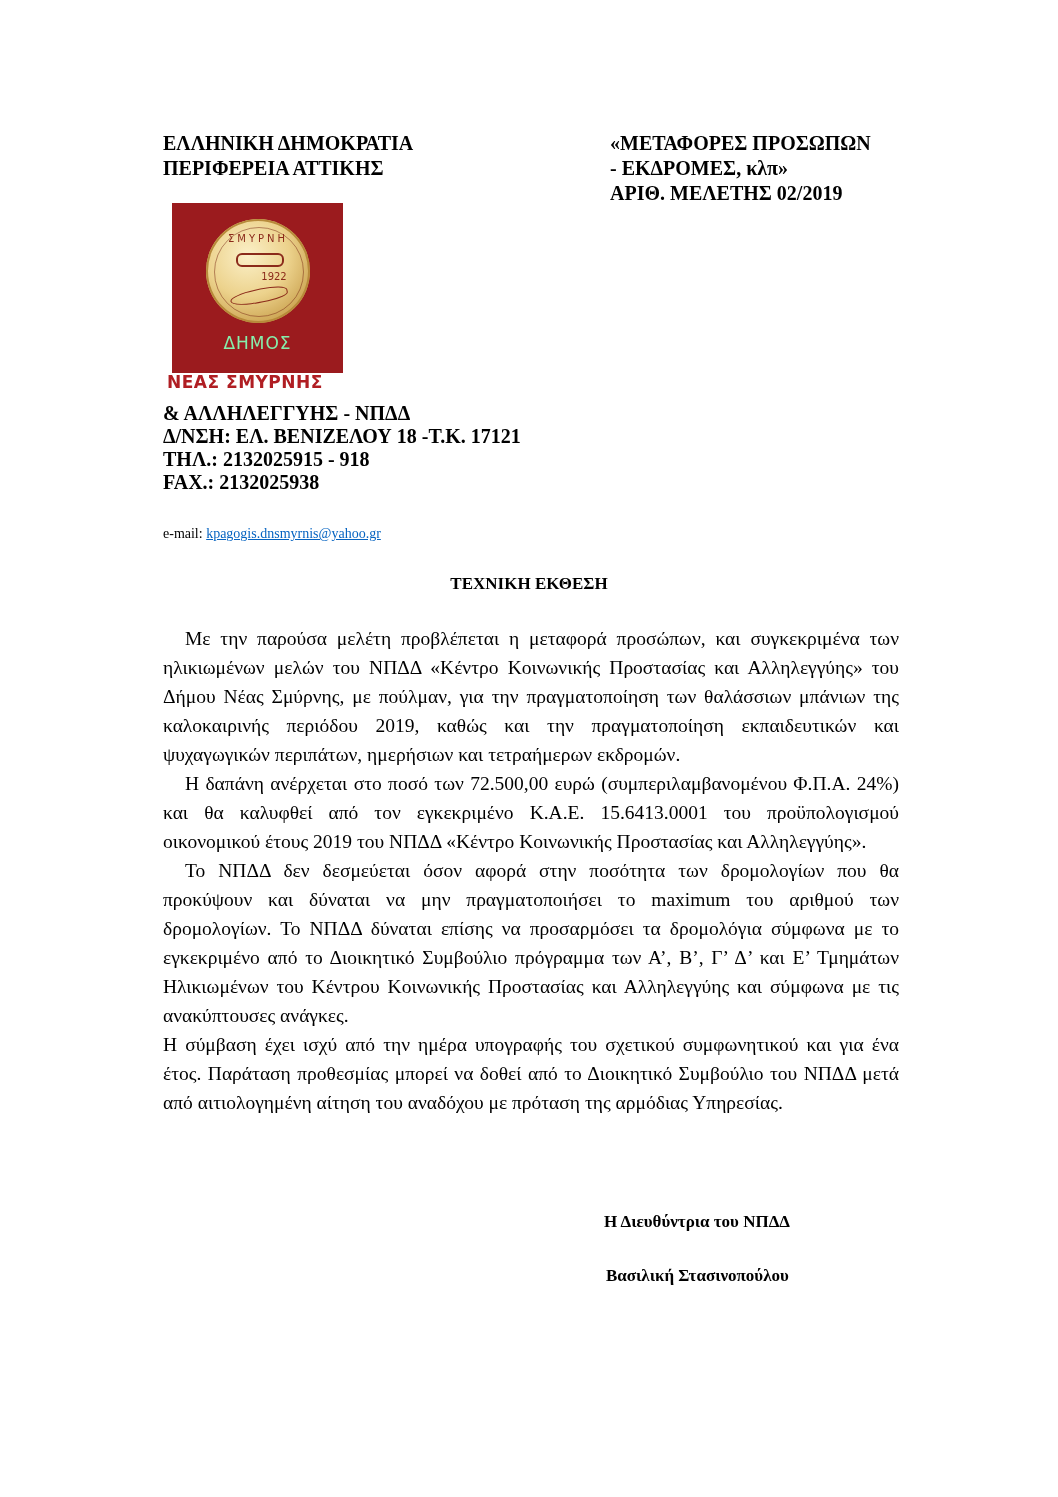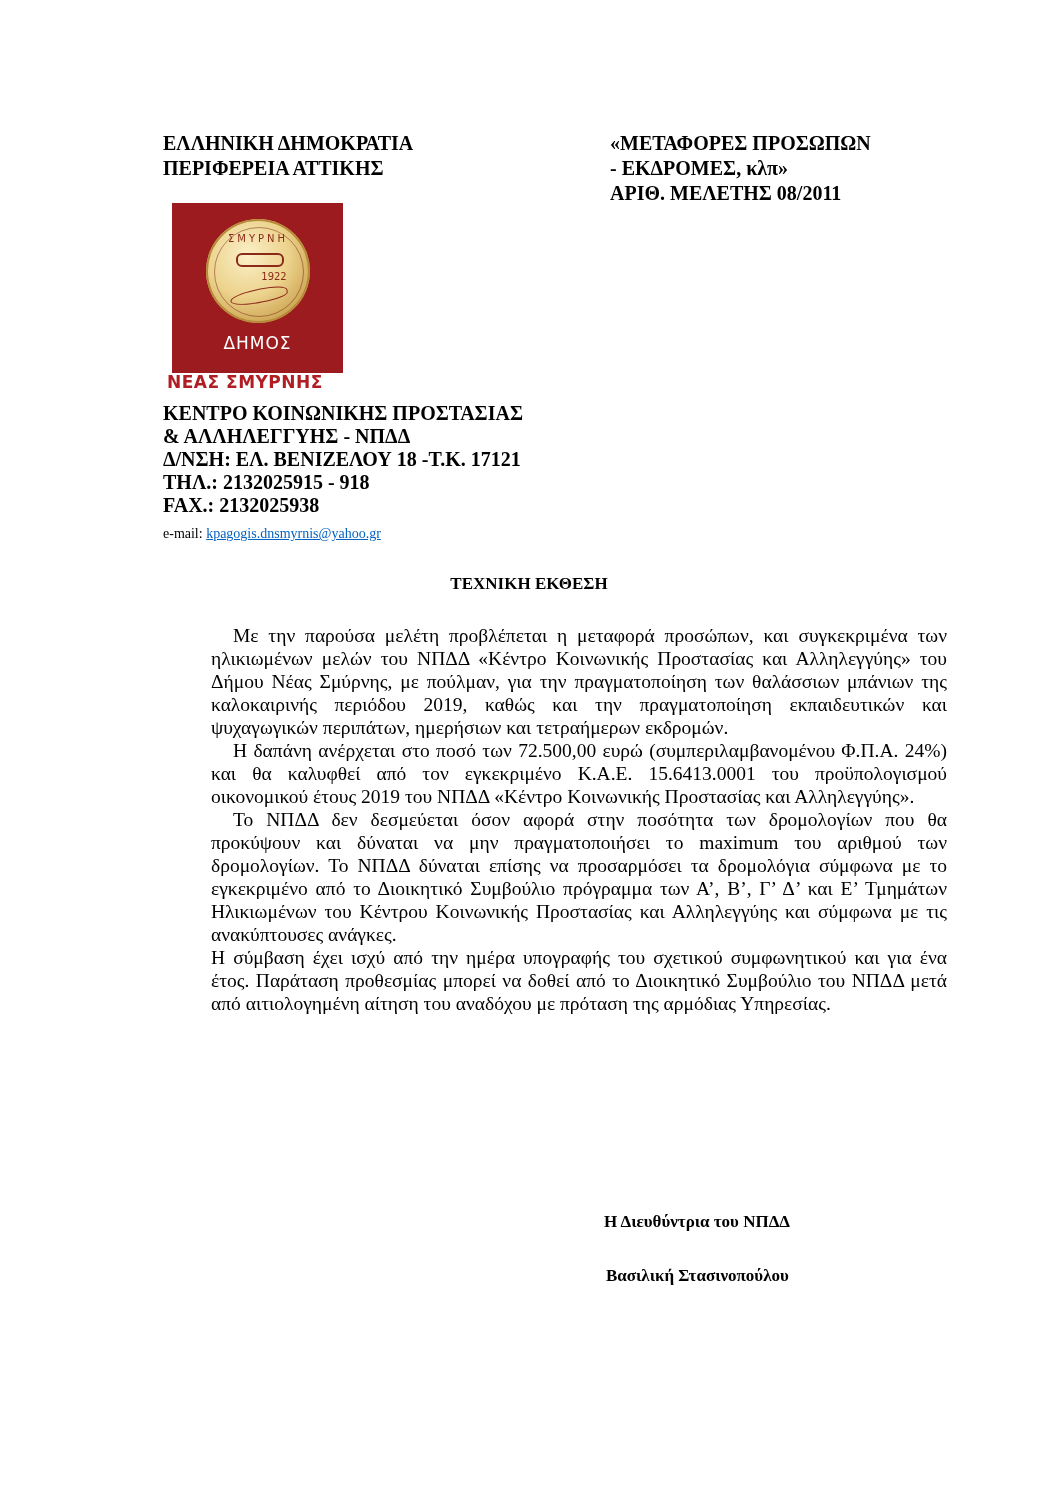--- a/index.html
+++ b/index.html
@@ -14,60 +14,59 @@
   .coin-inner { position: absolute; left: 8px; top: 8px; width: 88px; height: 88px; border-radius: 50%;
           border: 1px solid rgba(120,40,20,0.5); }
   .coin-word { position: absolute; top: 14px; width: 100%; text-align: center; font-family: "DejaVu Sans", sans-serif;
           font-size: 10px; color: #8b2a1a; letter-spacing: 3px; }
   .coin-column { position: absolute; left: 30px; top: 34px; width: 44px; height: 10px; border: 2px solid #8b2a1a; border-radius: 6px; }
   .coin-year { position: absolute; top: 52px; width: 100%; text-align: center; font-family: "DejaVu Sans", sans-serif;
           font-size: 10px; color: #8b2a1a; margin-left: 16px; }
   .coin-dolphin { position: absolute; left: 24px; top: 70px; width: 56px; height: 12px; border: 1.5px solid #8b2a1a;
           border-radius: 50% 50% 40% 60%; transform: rotate(-12deg); }
   .logo-dimos { position: absolute; left: 0; width: 100%; top: 130px; text-align: center;
-          font-family: "DejaVu Sans", sans-serif; font-size: 17px; color: #ffffff; letter-spacing: 1px; }
+          font-family: "DejaVu Sans", sans-serif; font-size: 17px; color: #86efac; letter-spacing: 1px; }
   .logo-name { position: absolute; left: 167px; top: 372px; font-family: "DejaVu Sans", sans-serif;
           font-weight: bold; font-size: 17px; color: #b01e23; white-space: nowrap; letter-spacing: 0.5px; }
   .org { font-weight: bold; font-size: 20px; line-height: 23px; white-space: nowrap; }
   .email-line { font-size: 14px; line-height: 23px; white-space: nowrap; }
   .email-link { color: #0563c1; text-decoration: underline; }
   .title { font-weight: bold; font-size: 17px; left: 0; width: 1058px; text-align: center; top: 574px; box-sizing: border-box; }
-  .body-text { position: absolute; left: 163px; width: 736px; font-size: 19.5px; line-height: 23px; text-align: justify; margin-left: 48px; }
+  .body-text { position: absolute; left: 163px; width: 736px; font-size: 19.5px; line-height: 29px; text-align: justify; }
   .body-text p { margin: 0; }
   .indent { text-indent: 22px; }
   .sig { font-weight: bold; font-size: 17px; white-space: nowrap; }
 </style>
 </head>
 <body>
 
 <div class="abs hdr" style="left:163px; top:131px;">
   <div>ΕΛΛΗΝΙΚΗ ΔΗΜΟΚΡΑΤΙΑ</div>
   <div>ΠΕΡΙΦΕΡΕΙΑ ΑΤΤΙΚΗΣ</div>
 </div>
 
 <div class="abs hdr" style="left:610px; top:131px;">
   <div>«ΜΕΤΑΦΟΡΕΣ ΠΡΟΣΩΠΩΝ</div>
   <div>- ΕΚΔΡΟΜΕΣ, κλπ»</div>
-  <div>ΑΡΙΘ. ΜΕΛΕΤΗΣ 08/2011</div>
+  <div>ΑΡΙΘ. ΜΕΛΕΤΗΣ 02/2019</div>
 </div>
 
 <div class="logo-box">
   <div class="coin">
     <div class="coin-inner"></div>
     <div class="coin-word">ΣΜΥΡΝΗ</div>
     <div class="coin-column"></div>
     <div class="coin-year">1922</div>
     <div class="coin-dolphin"></div>
   </div>
   <div class="logo-dimos">ΔΗΜΟΣ</div>
 </div>
 <div class="logo-name">ΝΕΑΣ ΣΜΥΡΝΗΣ</div>
 
 <div class="abs org" style="left:163px; top:402px;">
-  <div>ΚΕΝΤΡΟ ΚΟΙΝΩΝΙΚΗΣ ΠΡΟΣΤΑΣΙΑΣ</div>
   <div>&amp; ΑΛΛΗΛΕΓΓΥΗΣ - ΝΠΔΔ</div>
   <div>Δ/ΝΣΗ: ΕΛ. ΒΕΝΙΖΕΛΟΥ 18 -Τ.Κ. 17121</div>
   <div>ΤΗΛ.: 2132025915 - 918</div>
   <div>FAX.: 2132025938</div>
 </div>
 <div class="abs email-line" style="left:163px; top:522px;">
   <span>e-mail: </span><span class="email-link">kpagogis.dnsmyrnis@yahoo.gr</span>
 </div>
 
 <div class="abs title">ΤΕΧΝΙΚΗ ΕΚΘΕΣΗ</div>

